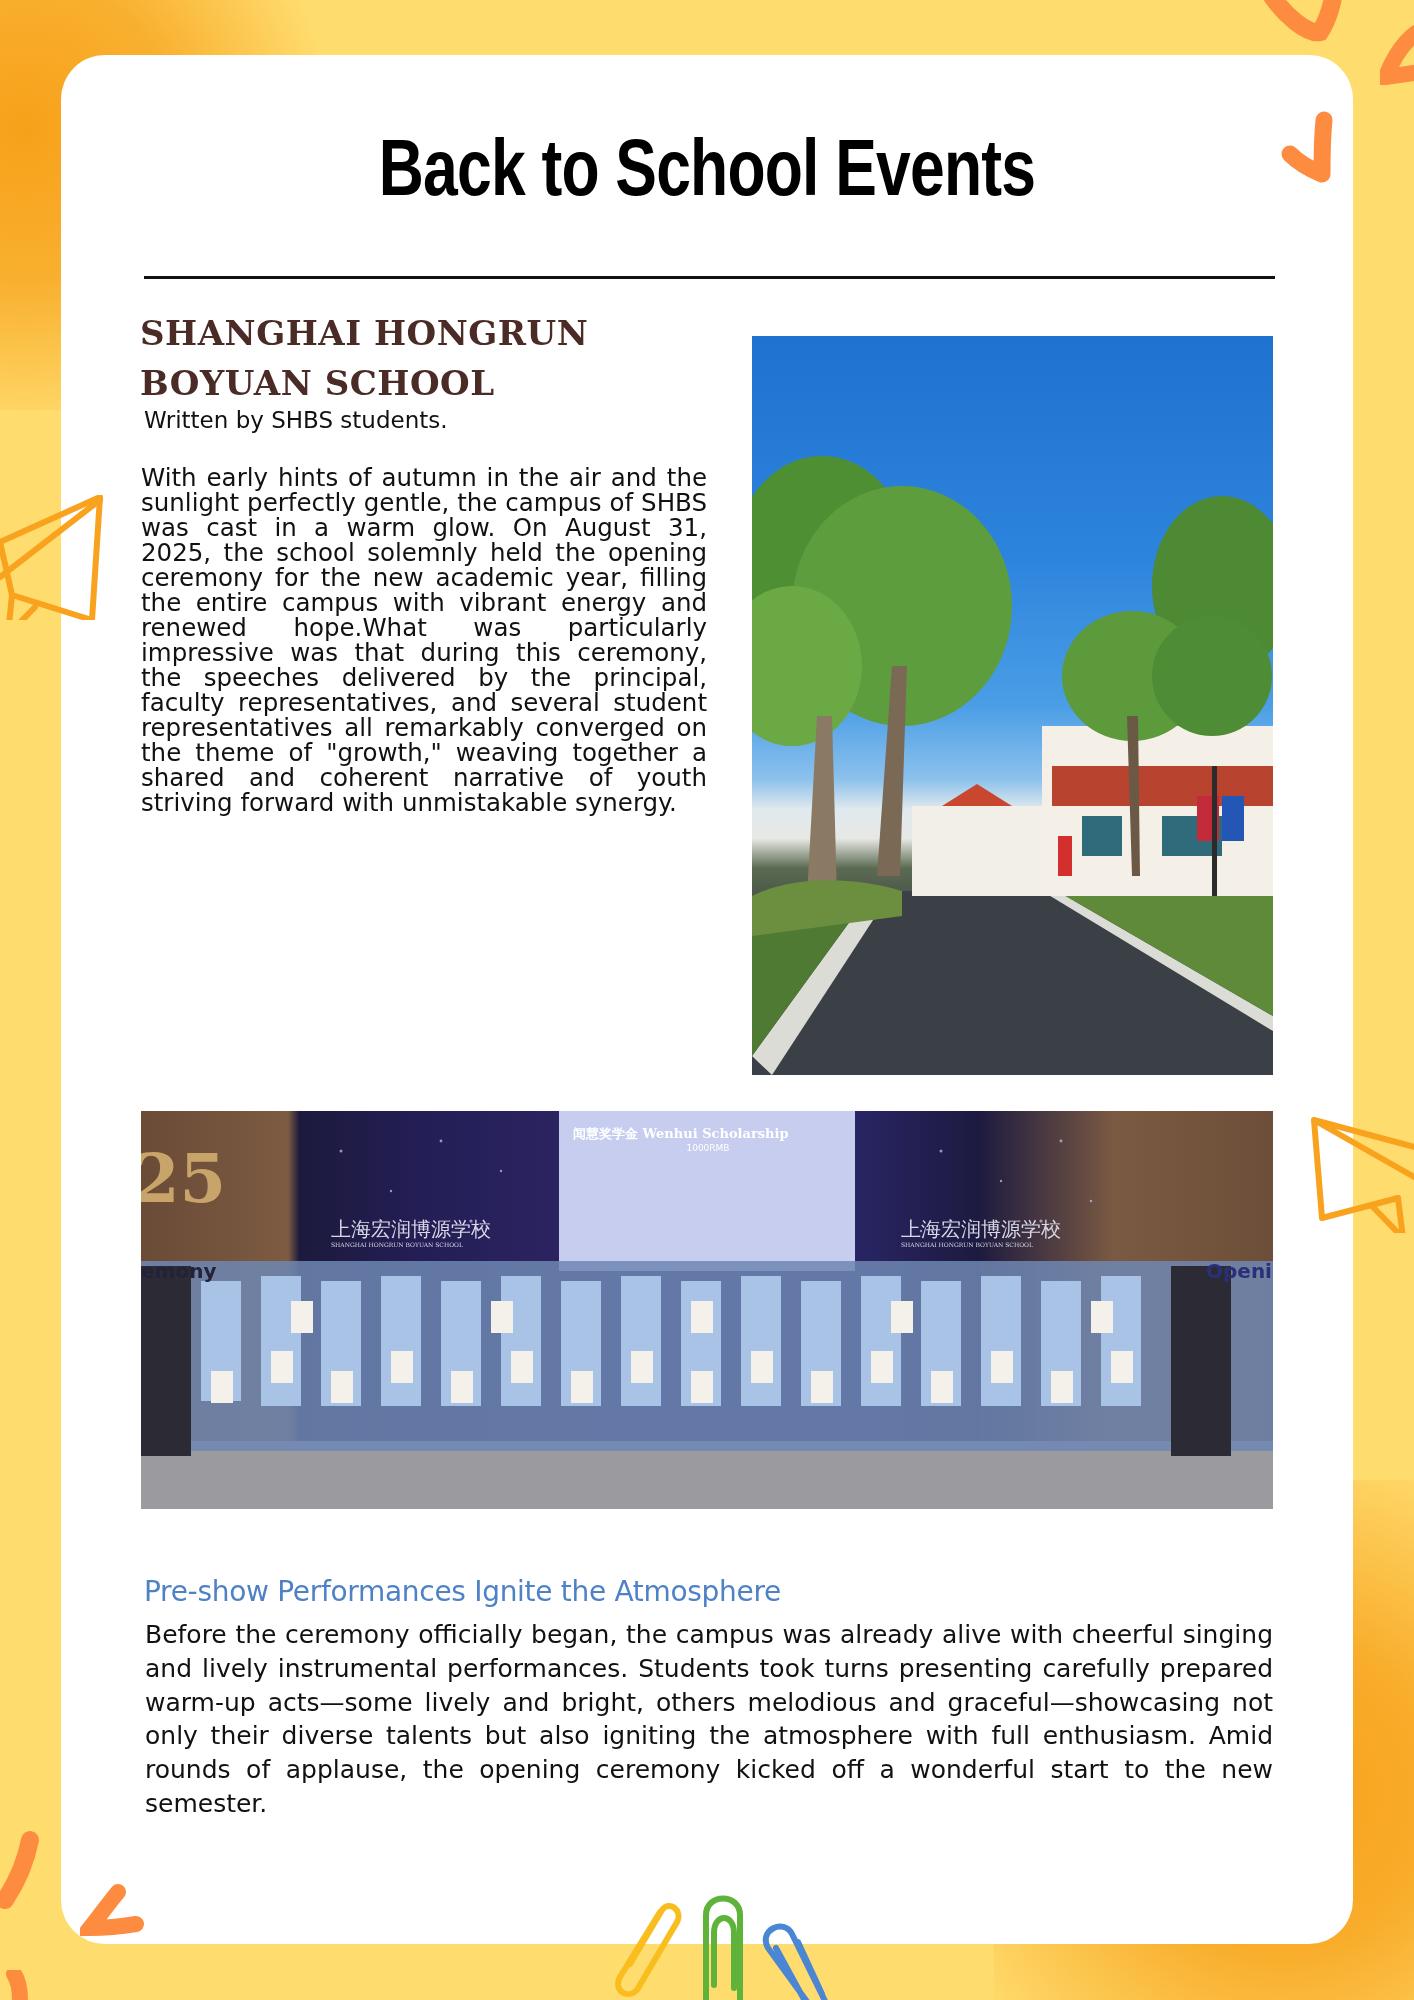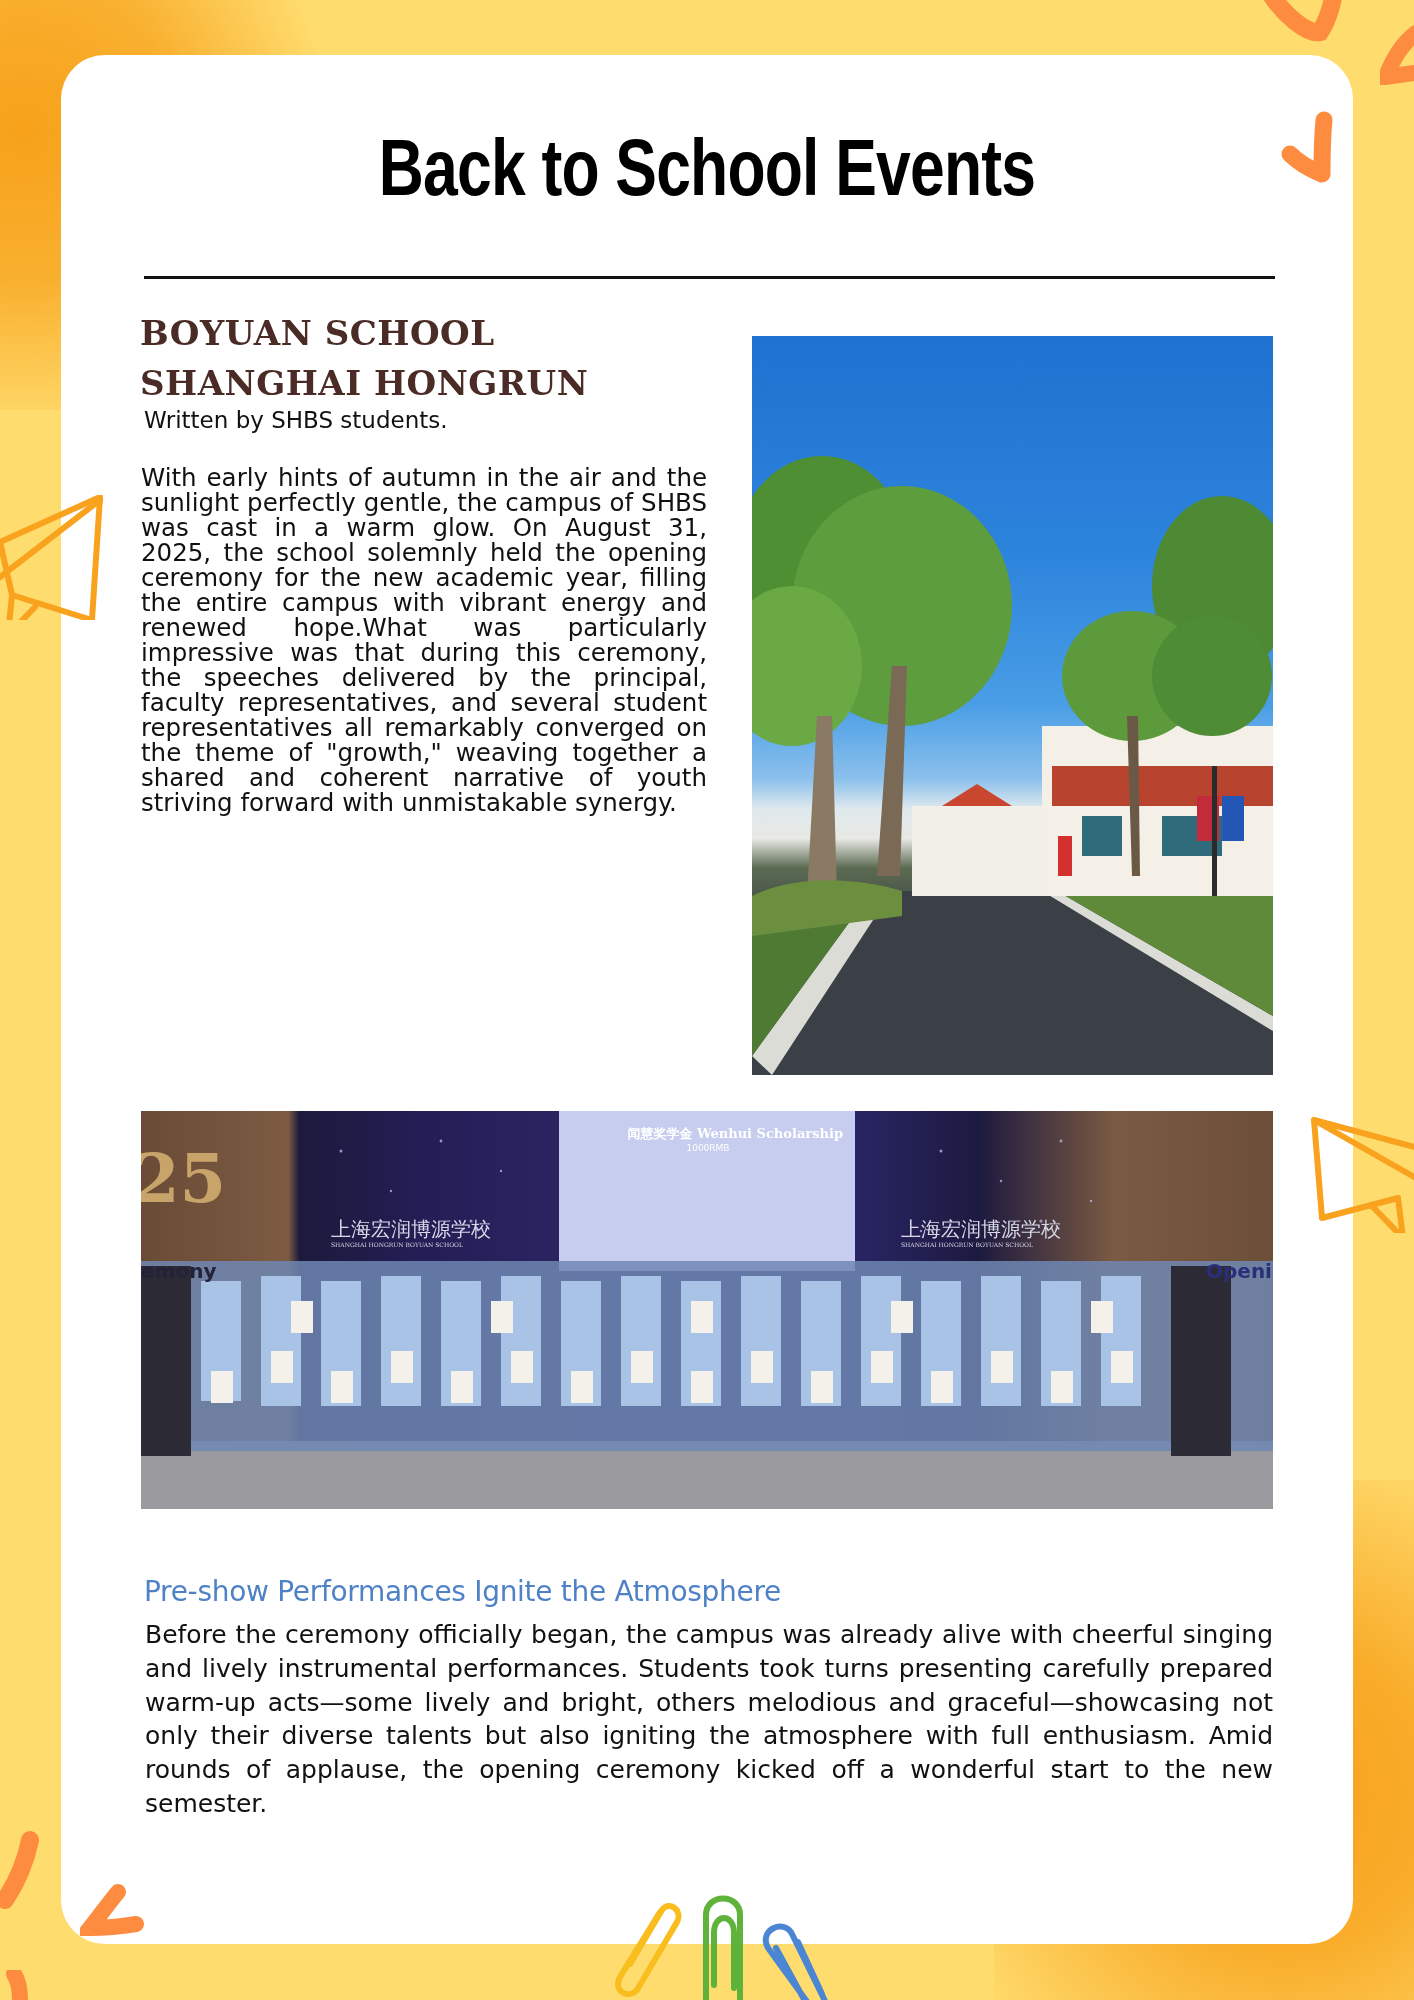--- a/index.html
+++ b/index.html
@@ -140,22 +140,22 @@
 <div class="deco" style="left:758px; top:1918px;">
   <svg width="70" height="85" viewBox="0 0 70 85">
       <path d="M50 85 L 10 30 C 0 12, 26 0, 34 16 L 68 85 M 18 30 L 48 85 M 40 24 L 64 76" fill="none" stroke="#4a86d4" stroke-width="6" stroke-linecap="round"></path>
     </svg>
 </div>
 
 <div class="title">Back to School Events</div>
 <div class="rule"></div>
 
 <div class="school-name">
+  <div>SHANGHAI HONGRUN</div>
   <div>BOYUAN SCHOOL</div>
-  <div>SHANGHAI HONGRUN</div>
 </div>
 <div class="byline">Written by SHBS students.</div>
 
 <p class="intro">With early hints of autumn in the air and the sunlight perfectly gentle, the campus of SHBS was cast in a warm glow. On August 31, 2025, the school solemnly held the opening ceremony for the new academic year, filling the entire campus with vibrant energy and renewed hope.What was particularly impressive was that during this ceremony, the speeches delivered by the principal, faculty representatives, and several student representatives all remarkably converged on the theme of "growth," weaving together a shared and coherent narrative of youth striving forward with unmistakable synergy.</p>
 
 <div class="campus-photo">
   <svg width="521" height="739" viewBox="0 0 521 739">
 
     <path d="M120 555 L 290 555 L 521 690 L 521 739 L 0 739 L 0 720 Z" fill="#3b4046"></path>
     <path d="M0 720 L 120 555 L 140 555 L 20 739 Z" fill="#dcdcd6"></path>
@@ -251,21 +251,21 @@
         <rect x="350" y="190" width="22" height="32"></rect>
       <rect x="550" y="190" width="22" height="32"></rect>
         <rect x="750" y="190" width="22" height="32"></rect>
       <rect x="950" y="190" width="22" height="32"></rect>
     </g>
     <g fill="#2b2a35">
       <rect x="0" y="155" width="50" height="190"></rect>
         <rect x="1030" y="155" width="60" height="190"></rect>
     </g>
   </svg>
-  <div style="position:absolute; left:432px; top:14px; width:270px; text-align:right; color:#ffffff; font-family:'DejaVu Serif', serif; font-weight:bold; font-size:13px;">闻慧奖学金 Wenhui Scholarship</div>
+  <div style="position:absolute; left:432px; top:14px; width:270px; text-align:left; color:#ffffff; font-family:'DejaVu Serif', serif; font-weight:bold; font-size:13px;">闻慧奖学金 Wenhui Scholarship</div>
   <div style="position:absolute; left:432px; top:32px; width:270px; text-align:center; color:#ffffff; font-size:9px;">1000RMB</div>
   <div style="position:absolute; left:190px; top:105px; color:#d8d8e8; font-family:'DejaVu Serif', serif; font-size:20px;">上海宏润博源学校</div>
   <div style="position:absolute; left:190px; top:130px; color:#d8d8e8; font-family:'DejaVu Serif', serif; font-size:6px;">SHANGHAI HONGRUN BOYUAN SCHOOL</div>
   <div style="position:absolute; left:760px; top:105px; color:#d8d8e8; font-family:'DejaVu Serif', serif; font-size:20px;">上海宏润博源学校</div>
   <div style="position:absolute; left:760px; top:130px; color:#d8d8e8; font-family:'DejaVu Serif', serif; font-size:6px;">SHANGHAI HONGRUN BOYUAN SCHOOL</div>
   <div style="position:absolute; left:-8px; top:34px; color:#c9a46a; font-family:'DejaVu Serif', serif; font-weight:bold; font-size:67px; line-height:1;">25</div>
   <div style="position:absolute; left:0px; top:148px; color:#22223a; font-weight:bold; font-size:20px;">emony</div>
   <div style="position:absolute; left:1065px; top:148px; color:#2b2f7a; font-weight:bold; font-size:20px;">Openin</div>
 </div>
 

